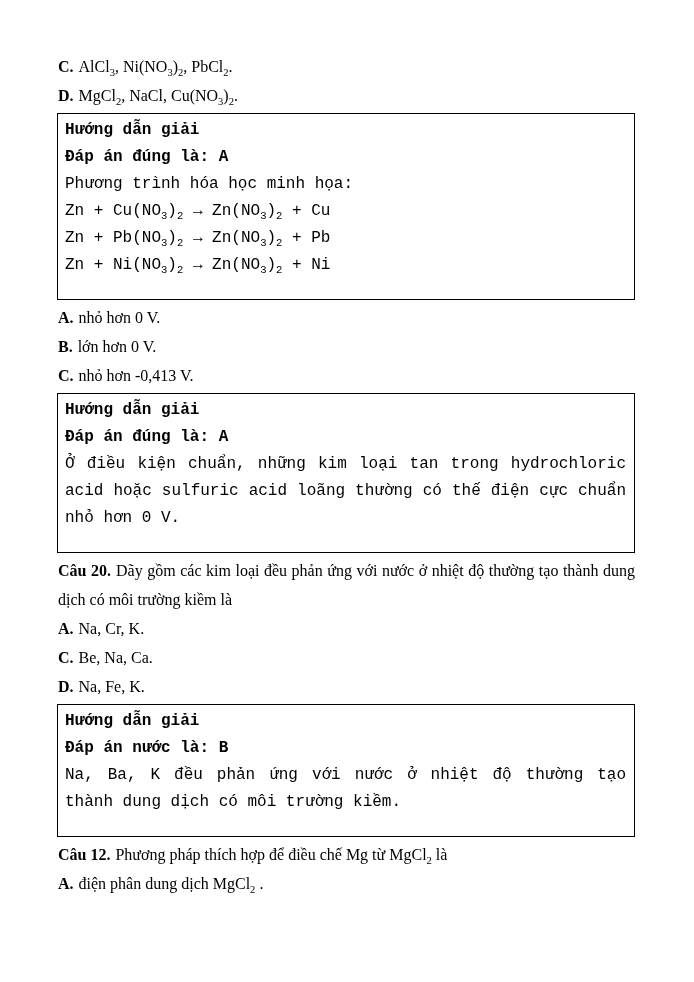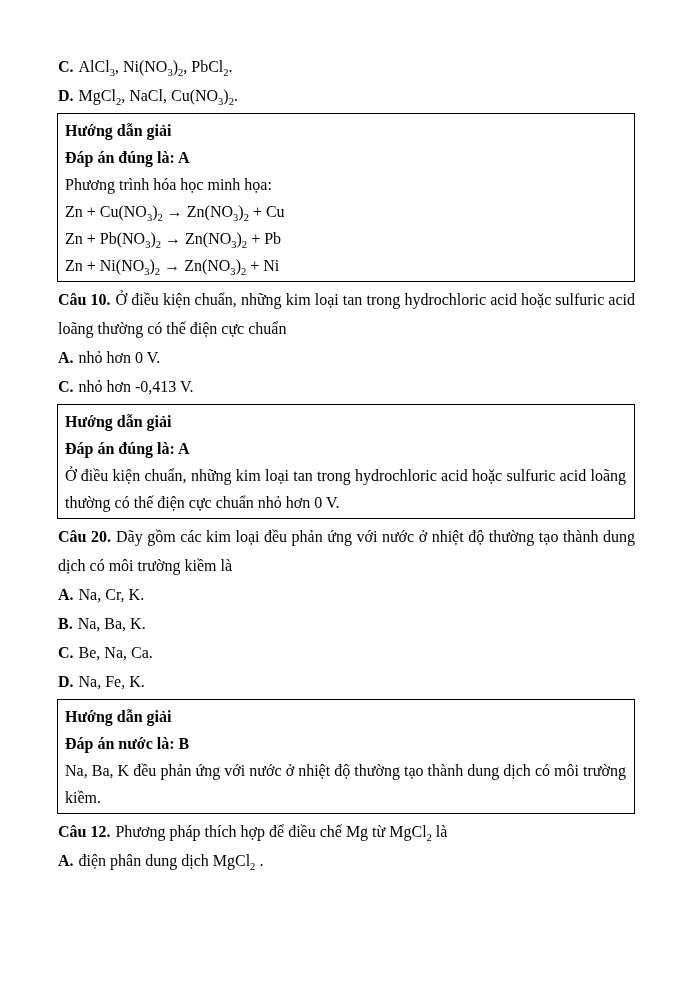--- a/index.html
+++ b/index.html
@@ -15,21 +15,22 @@
     overflow:hidden;
   }
   p{margin:0;}
   .ln{line-height:29px;margin-left:1px;}
   .just{text-align:justify;}
   .lbl{font-weight:bold;margin-right:5px;}
   .qnum{font-weight:bold;margin-right:5px;}
   .sbox{
     border:1.5px solid #000;
     margin:3px 0;
-    padding:3px 8px 2px 7px;
+    padding:3px 8px 20px 7px;
+    font-family:Liberation Mono, monospace;
   }
   .bln{line-height:27px;}
   .b{font-weight:bold;}
   sub{font-size:0.66em;line-height:0;}
 </style>
 </head>
 <body>
 
 <div class="page">
 
@@ -38,33 +39,32 @@
 
   <div class="sbox">
     <p class="bln b">Hướng dẫn giải</p>
     <p class="bln b">Đáp án đúng là: A</p>
     <p class="bln">Phương trình hóa học minh họa:</p>
     <p class="bln">Zn + Cu(NO<sub>3</sub>)<sub>2</sub> → Zn(NO<sub>3</sub>)<sub>2</sub> + Cu</p>
     <p class="bln">Zn + Pb(NO<sub>3</sub>)<sub>2</sub> → Zn(NO<sub>3</sub>)<sub>2</sub> + Pb</p>
     <p class="bln">Zn + Ni(NO<sub>3</sub>)<sub>2</sub> → Zn(NO<sub>3</sub>)<sub>2</sub> + Ni</p>
   </div>
 
-  <p class="ln just"><span class="qnum">Câu 10.</span><span>Ở điều kiện chuẩn, những kim loại tan trong hydrochloric acid hoặc sulfuric acid loãng thường có thế điện cực chuẩn</span></p>
   <p class="ln"><span class="lbl">A.</span><span>nhỏ hơn 0 V.</span></p>
+  <p class="ln"><span class="lbl">B.</span><span>lớn hơn 0 V.</span></p>
   <p class="ln"><span class="lbl">C.</span><span>nhỏ hơn -0,413 V.</span></p>
 
   <div class="sbox">
     <p class="bln b">Hướng dẫn giải</p>
     <p class="bln b">Đáp án đúng là: A</p>
     <p class="bln just">Ở điều kiện chuẩn, những kim loại tan trong hydrochloric acid hoặc sulfuric acid loãng thường có thế điện cực chuẩn nhỏ hơn 0 V.</p>
   </div>
 
   <p class="ln just"><span class="qnum">Câu 20.</span><span>Dãy gồm các kim loại đều phản ứng với nước ở nhiệt độ thường tạo thành dung dịch có môi trường kiềm là</span></p>
   <p class="ln"><span class="lbl">A.</span><span>Na, Cr, K.</span></p>
-  <p class="ln"><span class="lbl">B.</span><span>Na, Ba, K.</span></p>
   <p class="ln"><span class="lbl">C.</span><span>Be, Na, Ca.</span></p>
   <p class="ln"><span class="lbl">D.</span><span>Na, Fe, K.</span></p>
 
   <div class="sbox">
     <p class="bln b">Hướng dẫn giải</p>
     <p class="bln b">Đáp án nước là: B</p>
     <p class="bln just">Na, Ba, K đều phản ứng với nước ở nhiệt độ thường tạo thành dung dịch có môi trường kiềm.</p>
   </div>
 
   <p class="ln"><span class="qnum">Câu 12.</span><span>Phương pháp thích hợp để điều chế Mg từ MgCl<sub>2</sub> là</span></p>

